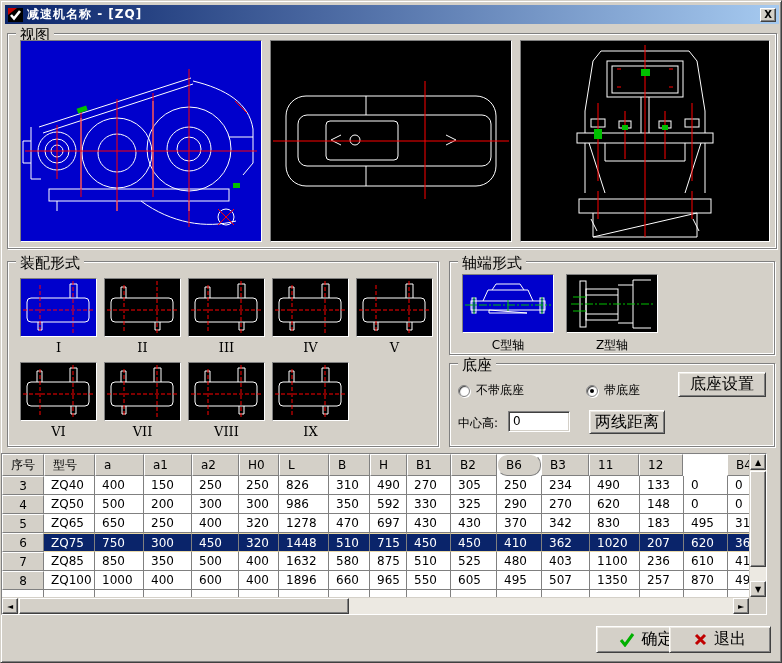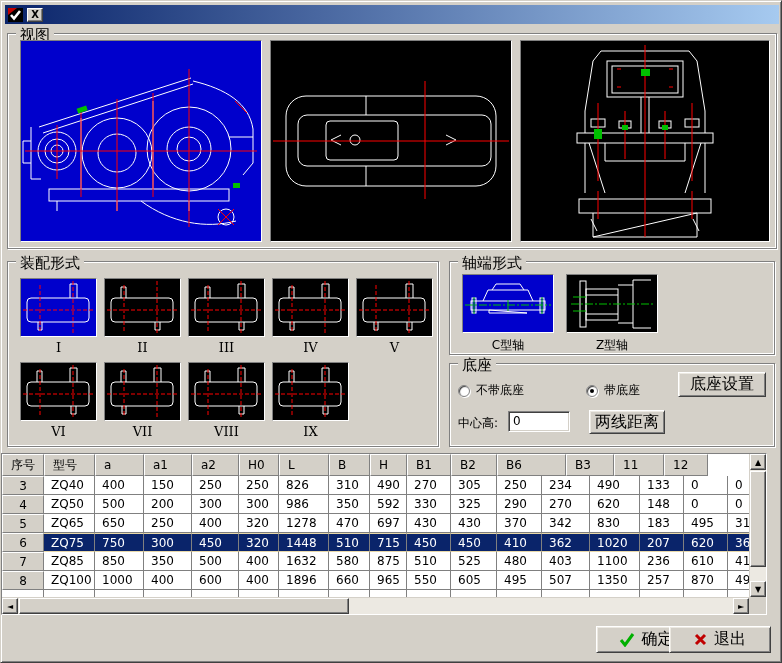--- a/index.html
+++ b/index.html
@@ -90,20 +90,21 @@
 <body>
 
 <div class="window">
 
   <div class="titlebar">
     <svg class="app-icon" viewBox="0 0 15 14">
       <rect x="0" y="0" width="15" height="14" fill="#000"></rect>
       <polygon points="0,0 9,0 0,7" fill="#c00000"></polygon>
       <polyline points="3,7 6,10.5 12,3" fill="none" stroke="#fff" stroke-width="2.6"></polyline>
     </svg>
+    <span class="title-text">减速机名称 - [ZQ]</span>
     <div class="close-btn">X</div>
   </div>
 
   <div class="gb" style="left:6px; top:32px; width:770px; height:216px;">
     <span class="gb-label">视图</span>
 
     <div class="cad" style="left:12px; top:6px; width:242px; height:202px;">
       <svg width="240" height="200" viewBox="0 0 240 200">
         <rect width="240" height="200" fill="#0000cc"></rect>
         <g stroke="#fff" fill="none" stroke-width="1">
@@ -433,21 +434,21 @@
           <div class="th" style="width: 51px;">型号</div>
           <div class="th" style="width: 49px;">a</div>
           <div class="th" style="width: 48px;">a1</div>
           <div class="th" style="width: 47px;">a2</div>
           <div class="th" style="width: 40px;">H0</div>
           <div class="th" style="width: 50px;">L</div>
           <div class="th" style="width: 41px;">B</div>
           <div class="th" style="width: 37px;">H</div>
           <div class="th" style="width: 44px;">B1</div>
           <div class="th" style="width: 46px;">B2</div>
-          <div class="th" style="width: 69px;">B6</div>
+          <div class="th" style="width: 44px; border-radius: 10px;">B6</div>
           <div class="th" style="width: 48px;">B3</div>
           <div class="th" style="width: 50px;">11</div>
           <div class="th" style="width: 44px;">12</div>
           <div class="th" style="width: 44px; margin-top: 44px;">13</div>
           <div class="th" style="width: 45px;">B4</div>
         </div>
         <div class="tr">
           <div class="rowhead" style="width: 42px;">3</div>
           <div class="td" style="width: 51px;">ZQ40</div>
           <div class="td" style="width: 49px;">400</div>

